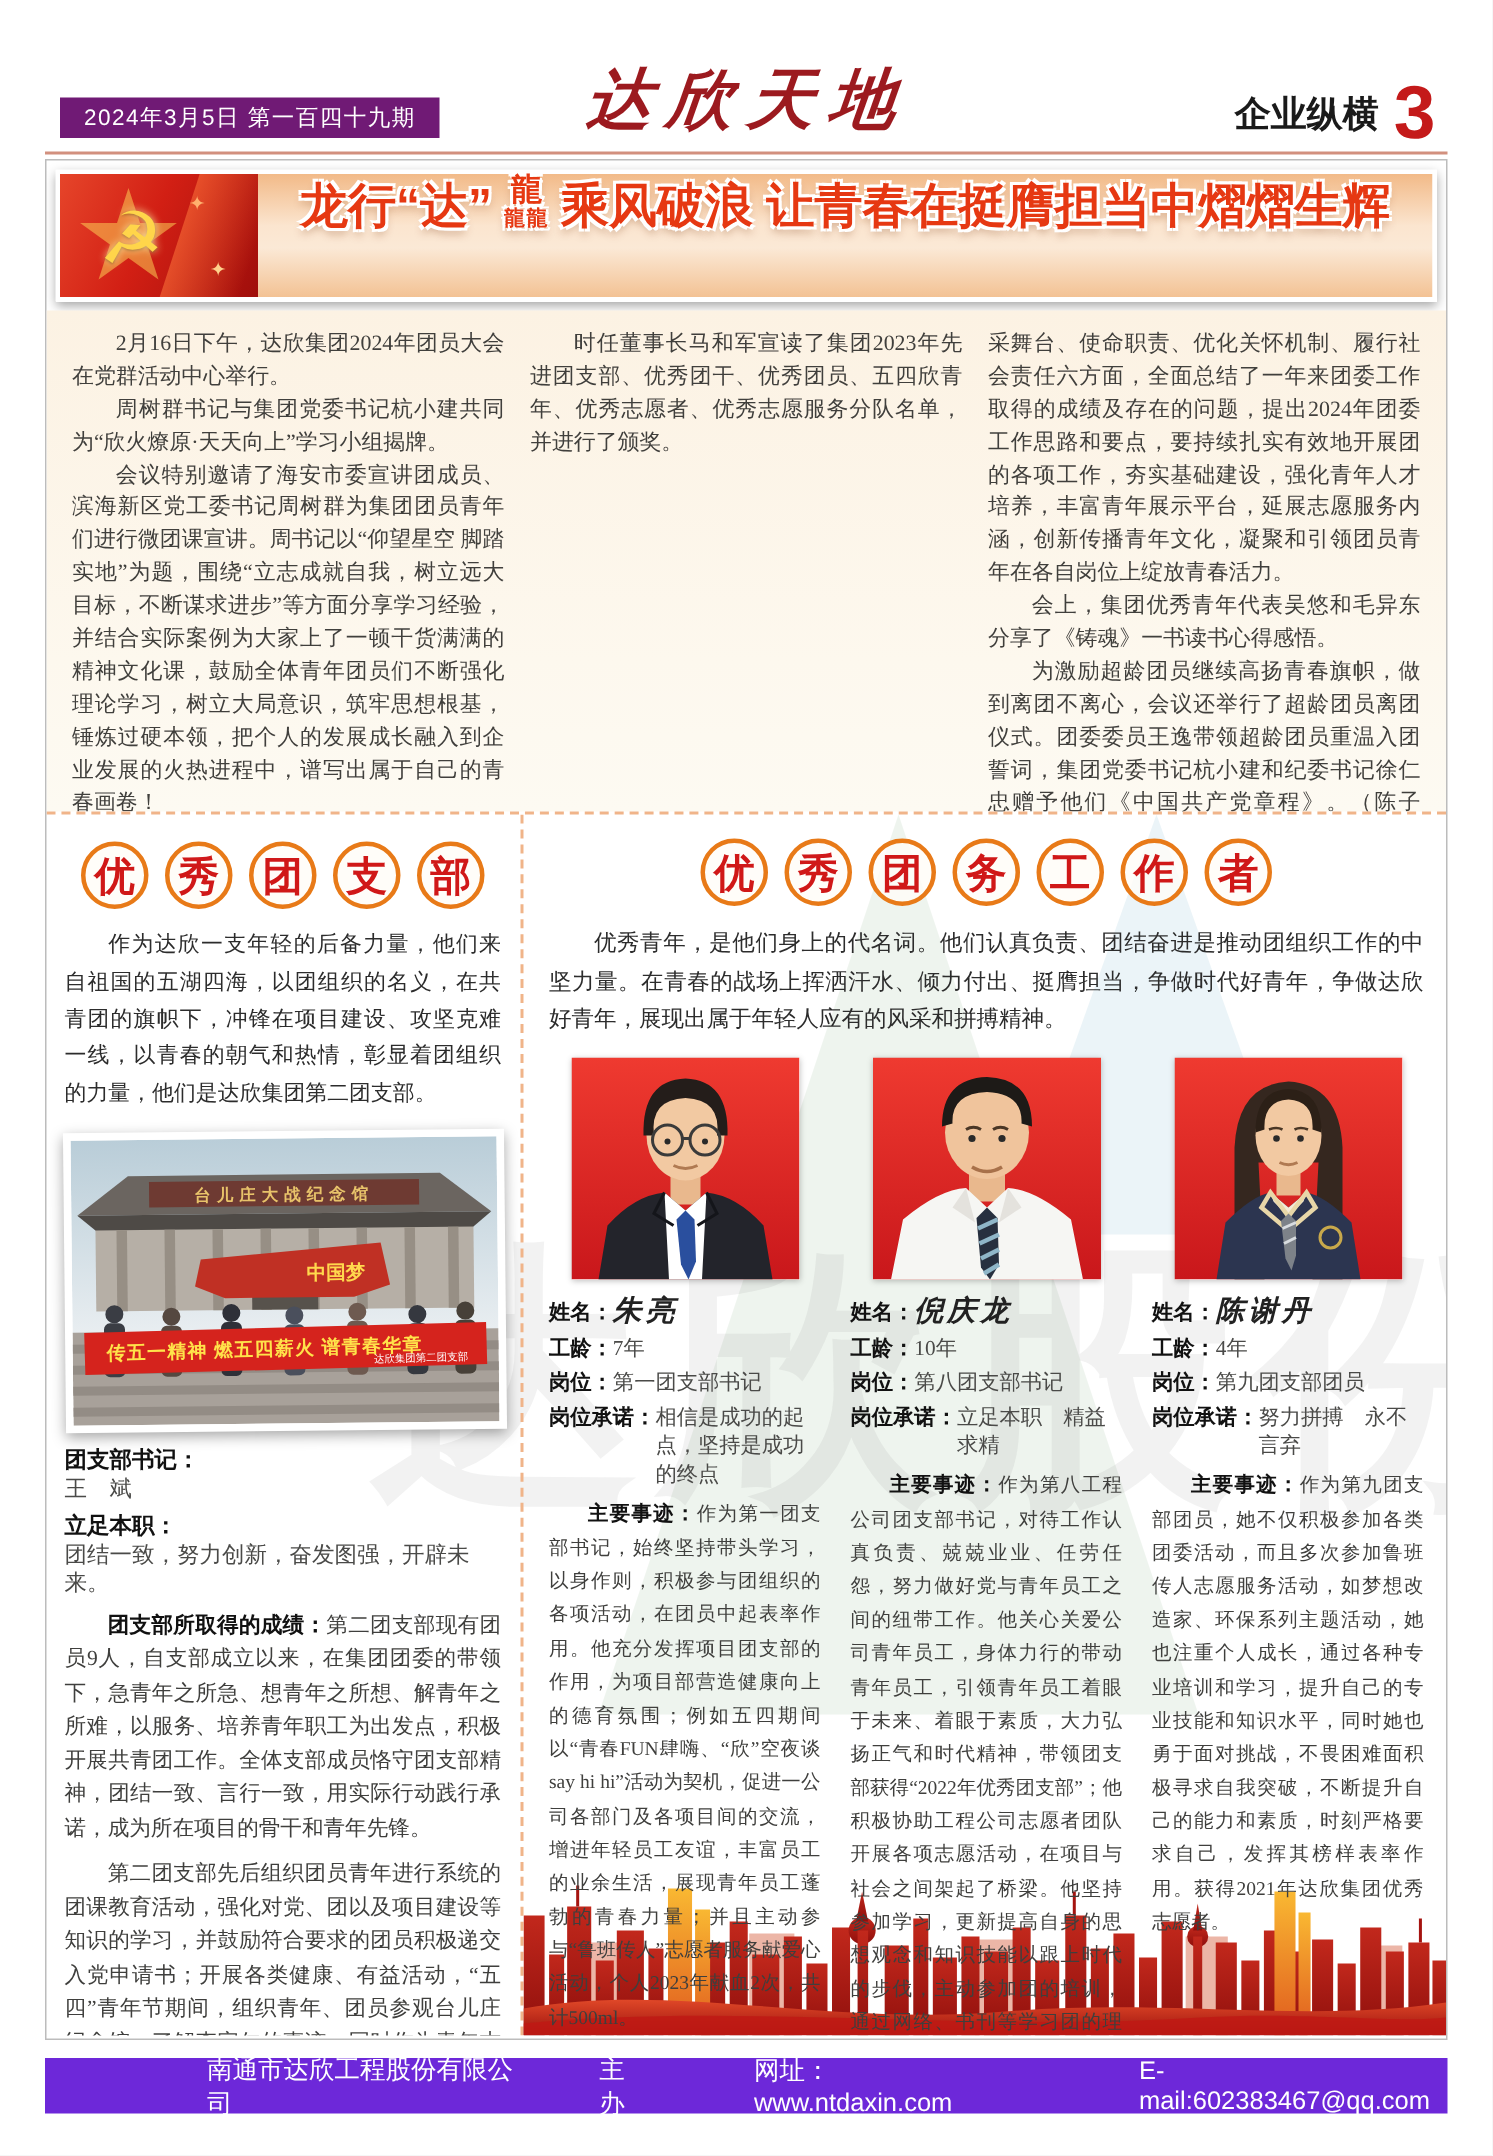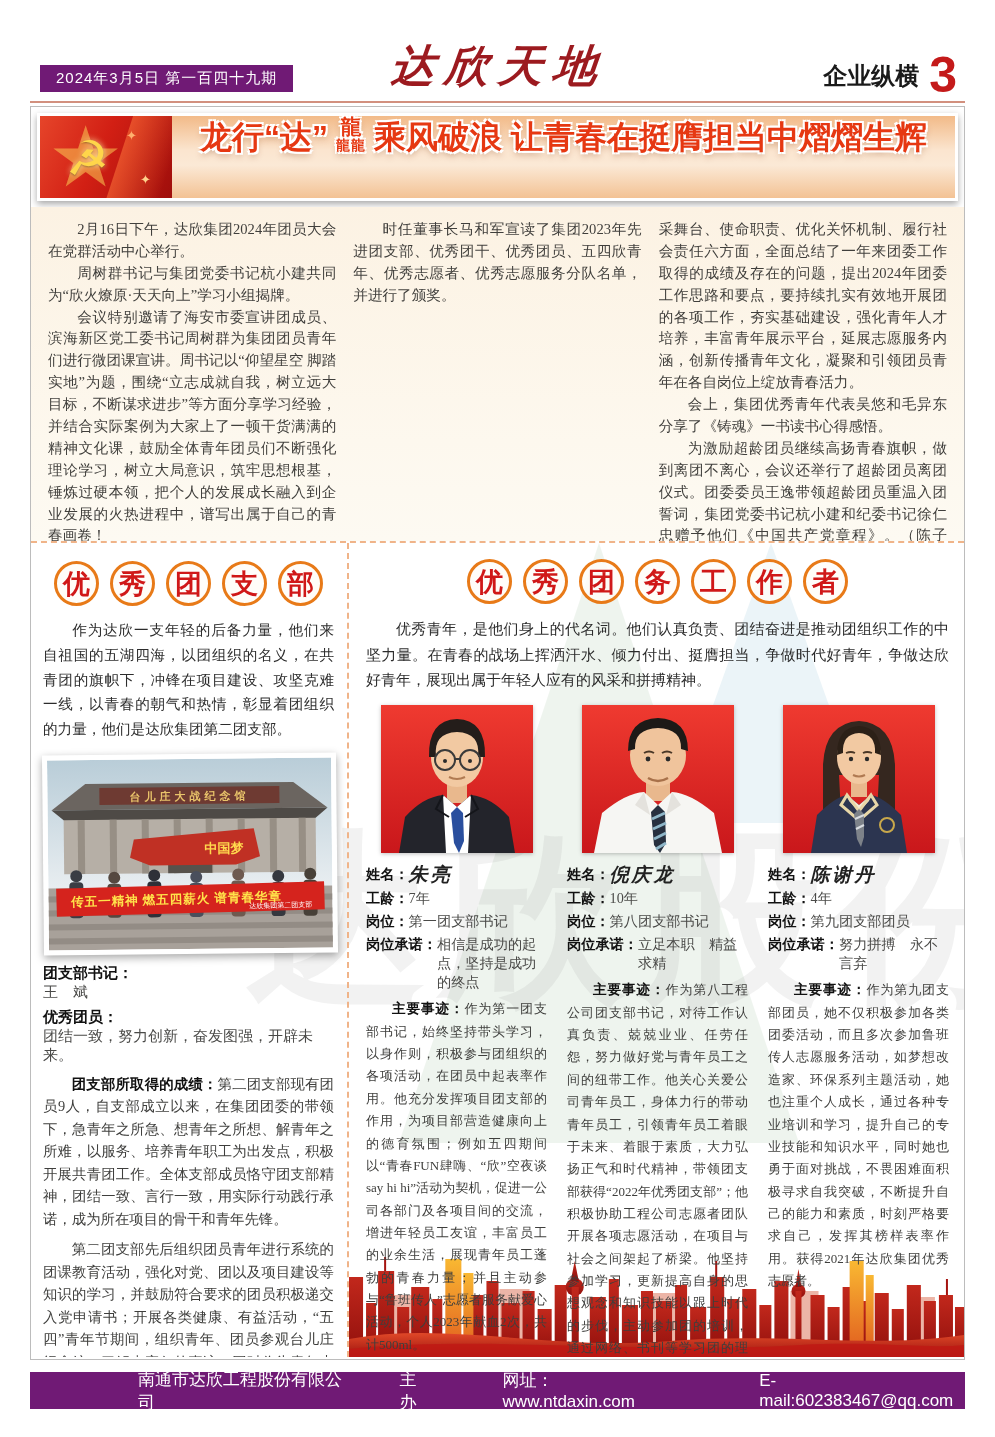--- a/index.html
+++ b/index.html
@@ -84,21 +84,21 @@
     border-left:200px solid transparent; border-right:200px solid transparent;
     border-bottom:600px solid rgba(188,214,188,.26); z-index:0; pointer-events:none; }
   .wm-tri2 { position:absolute; top:436px; left:640px; width:0; height:0;
     border-left:100px solid transparent; border-right:100px solid transparent;
     border-bottom:280px solid rgba(204,228,238,.4); z-index:0; pointer-events:none; }
 
   .skyline { position:absolute; left:0; right:0; bottom:0; height:106px; z-index:1; }
   .skyline svg { width:100%; height:100%; display:block; }
 
   
-  .footer { position:absolute; left:30px; right:30px; top:1372px; height:37px; background:#701a75;
+  .footer { position:absolute; left:30px; right:30px; top:1372px; height:37px; background:#6d28d9;
     color:#fff; display:flex; align-items:center; font-family:"Liberation Sans","DejaVu Sans",sans-serif;
     font-size:17px; padding-left:108px; }
   .footer .f-company { margin-right:38px; }
   .footer .f-host { margin-right:78px;text-align:center; }
   .footer .f-site { margin-right:78px; }
 </style>
 </head>
 <body>
 
 <div class="page">
@@ -221,21 +221,21 @@
               <text x="232" y="151" text-anchor="middle" font-size="7" fill="#ffffff">达欣集团第二团支部</text>
             </g>
           </svg>
         </div>
 
         <div class="field">
           <b class="flabel">团支部书记：</b>
           <span class="fval">王　斌</span>
         </div>
         <div class="field">
-          <b class="flabel">优秀团员：</b>
+          <b class="flabel">立足本职：</b>
           <span class="fval">团结一致，努力创新，奋发图强，开辟未来。</span>
         </div>
         <p class="left-body"><b class="flabel">团支部所取得的成绩：</b><span>第二团支部现有团员9人，自支部成立以来，在集团团委的带领下，急青年之所急、想青年之所想、解青年之所难，以服务、培养青年职工为出发点，积极开展共青团工作。全体支部成员恪守团支部精神，团结一致、言行一致，用实际行动践行承诺，成为所在项目的骨干和青年先锋。</span></p>
         <p class="left-body">第二团支部先后组织团员青年进行系统的团课教育活动，强化对党、团以及项目建设等知识的学习，并鼓励符合要求的团员积极递交入党申请书；开展各类健康、有益活动，“五四”青年节期间，组织青年、团员参观台儿庄纪念馆，了解李宗仁的事迹；同时作为青年志愿者服务队，主动帮助解决项目所在地群众的需求和困难，以微小的行动将达欣的志愿之火发扬光大。</p>
       </div>
 
       <div class="right-col">
         <div class="circle-title">
           <span class="circle">优</span>
           <span class="circle">秀</span>

